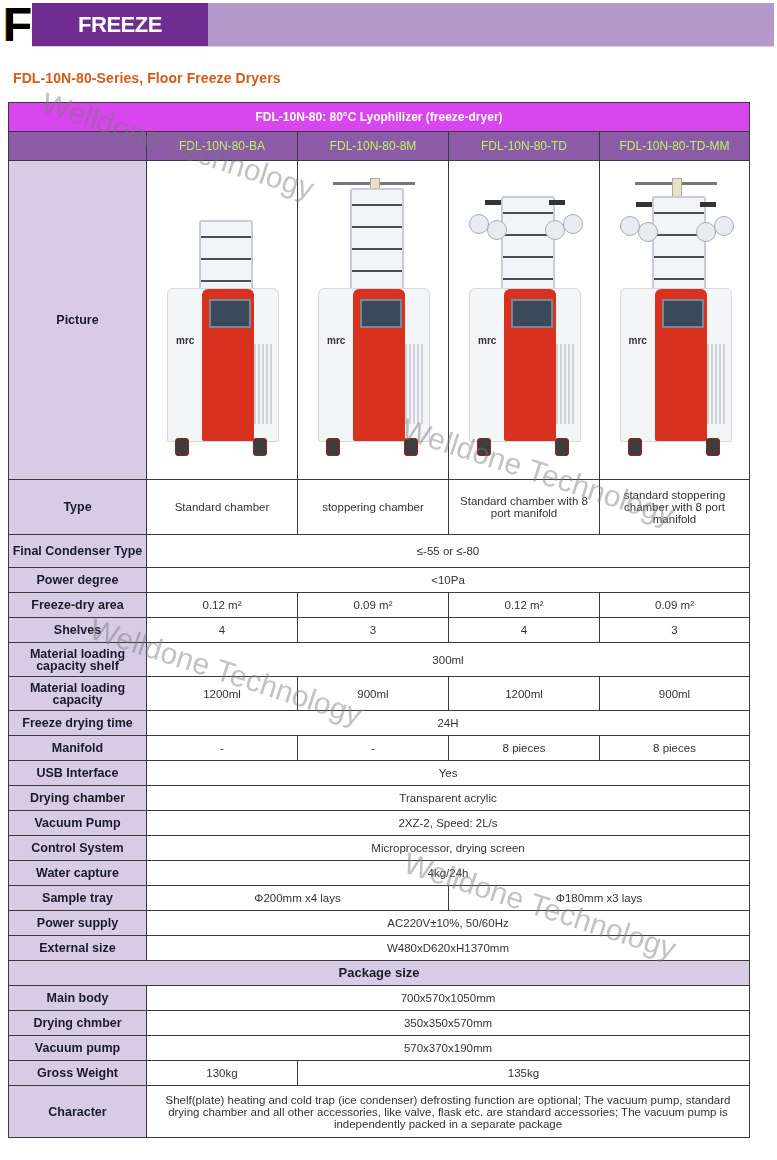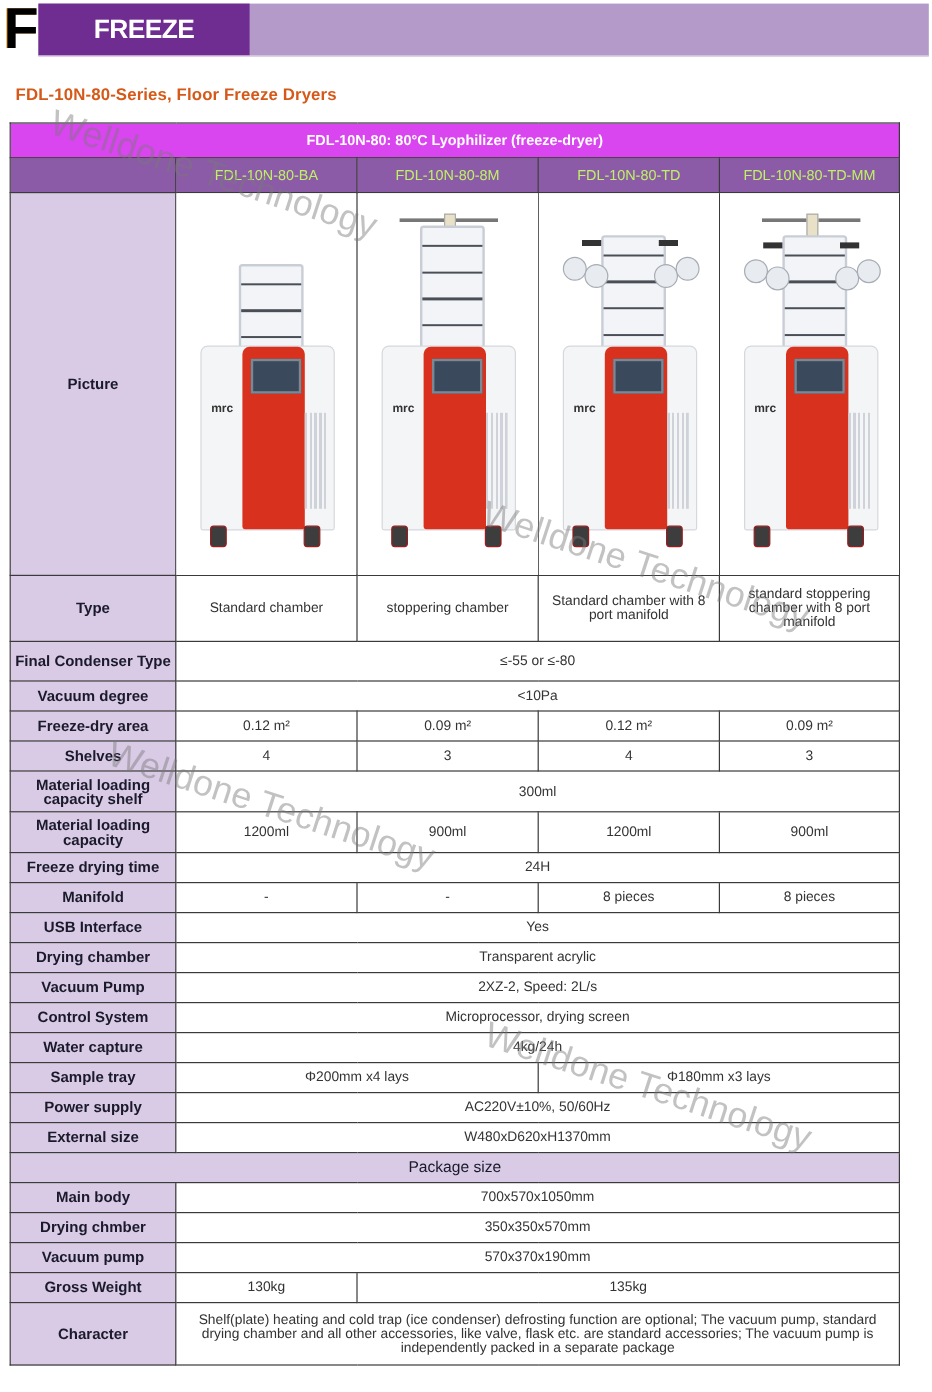--- a/index.html
+++ b/index.html
@@ -23,21 +23,21 @@
 
     table.spec { position: absolute; left: 8px; top: 102px; width: 741px; border-collapse: collapse;
                  table-layout: fixed; font-size: 11.5px; }
     table.spec td, table.spec th { border: 1.5px solid #3a3a3a; text-align: center; vertical-align: middle;
                  padding: 0 3px; line-height: 12px; }
     .hdr-main th { background: #d946ef; color: #fff; font-weight: bold; font-size: 12px; height: 28px; }
     .hdr-models th { background: #8c5ba8; color: #bef264; font-weight: normal; font-size: 12px; height: 28px; }
     .hdr-models th.blank { background: #8c5ba8; }
     td.label { background: #d9cbe6; font-weight: bold; font-size: 12.5px; color: #1a1a2a; }
     td.val { background: #fff; color: #333; }
-    td.section { background: #d9cbe6; font-weight: normal; font-size: 13px; color: #1a1a2a; height: 24px; }
+    td.section { background: #d9cbe6; font-weight: bold; font-size: 13px; color: #1a1a2a; height: 24px; }
     td.char { text-align: left; font-size: 11.5px; line-height: 13px; padding: 2px 3px; }
 
     .pic-cell { height: 318px; padding: 0 !important; position: relative; }
     .machine { position: relative; width: 130px; height: 300px; margin: 0 auto; }
     .m-chamber { position: absolute; left: 42px; width: 50px; border: 2px solid #c9ced6;
                  background: repeating-linear-gradient(180deg, #f2f4f7 0 14px, #4a4f57 14px 16px, #f2f4f7 16px 22px);
                  border-radius: 3px 3px 0 0; }
     .m-body { position: absolute; left: 10px; top: 118px; width: 110px; height: 152px; background: #f4f5f7;
               border: 1px solid #d5d8dd; border-radius: 6px 6px 2px 2px; }
     .m-red { position: absolute; left: 34px; top: 0; width: 52px; height: 152px; background: #d8321e;
@@ -169,21 +169,21 @@
     <td class="val">Standard chamber</td>
     <td class="val">stoppering chamber</td>
     <td class="val">Standard chamber with 8 port manifold</td>
     <td class="val">standard stoppering chamber with 8 port manifold</td>
   </tr>
   <tr style="height:33px;">
     <td class="label">Final Condenser Type</td>
     <td class="val" colspan="4">≤-55 or ≤-80</td>
   </tr>
   <tr style="height:25px;">
-    <td class="label">Vacuum degree</td>
+    <td class="label">Power degree</td>
     <td class="val" colspan="4">&lt;10Pa</td>
   </tr>
   <tr style="height:25px;">
     <td class="label">Freeze-dry area</td>
     <td class="val">0.12 m²</td>
     <td class="val">0.09 m²</td>
     <td class="val">0.12 m²</td>
     <td class="val">0.09 m²</td>
   </tr>
   <tr style="height:25px;padding-left:20px;">

